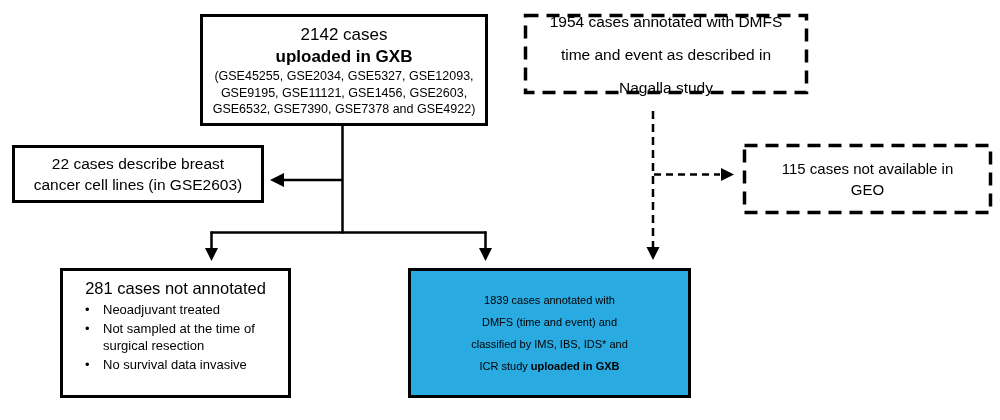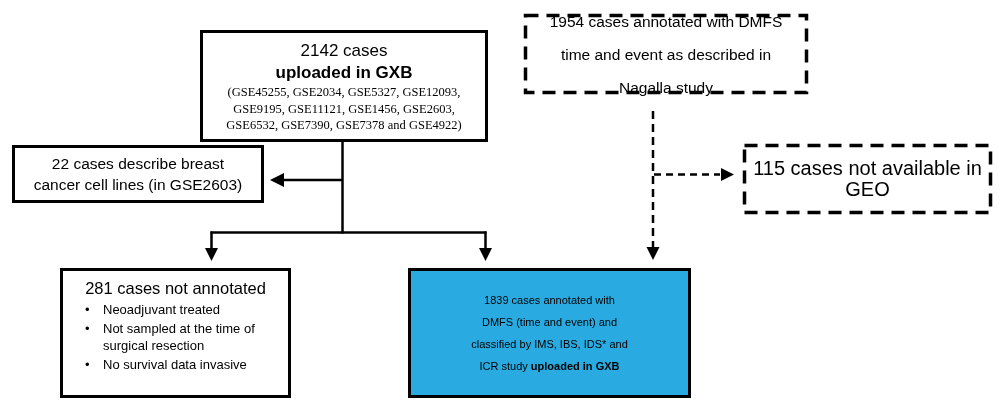--- a/index.html
+++ b/index.html
@@ -29,36 +29,36 @@
     flex-direction: column;
     align-items: center;
     justify-content: center;
     text-align: center;
   }
   .node .line { display: block; white-space: nowrap; }
   .solid-box { border: 3px solid #000000; background: #ffffff; }
   .ghost-box { border: none; background: transparent; } 
 
   
-  .node-uploaded { left: 200px; top: 14px; width: 288px; height: 112px; padding-top: 2px; margin-top: 16px; }
+  .node-uploaded { left: 200px; top: 14px; width: 288px; height: 112px; padding-top: 2px; }
   .node-uploaded .count    { font-size: 17px; line-height: 22px; }
   .node-uploaded .boldline { font-size: 17px; line-height: 22px; font-weight: bold; }
-  .node-uploaded .small    { font-size: 12.5px; line-height: 16.5px; font-family: Liberation Serif, serif; }
+  .node-uploaded .small    { font-size: 12.5px; line-height: 16.5px; }
 
   
   .node-nagalla { left: 524px; top: 14px; width: 284px; height: 80px; gap: 12px; }
   .node-nagalla .line { font-size: 15.5px; line-height: 21px; }
 
   
   .node-celllines { left: 12px; top: 145px; width: 252px; height: 58px; }
   .node-celllines .line { font-size: 15.5px; line-height: 21px; }
 
   
   .node-geo { left: 743px; top: 144px; width: 249px; height: 70px; }
-  .node-geo .line { font-size: 20px; line-height: 21px; text-align: center; }
+  .node-geo .line { font-size: 15px; line-height: 21px; text-align: center; }
 
   
   .node-notannotated { left: 60px; top: 268px; width: 231px; height: 130px;
                        justify-content: flex-start; padding: 6px 10px 4px 10px; }
   .node-notannotated .title { font-size: 16.5px; line-height: 22px; }
   .node-notannotated ul {
     margin: 2px 0 12px 0;
     padding: 0 0 0 30px;
     text-align: left;
     align-self: stretch;

